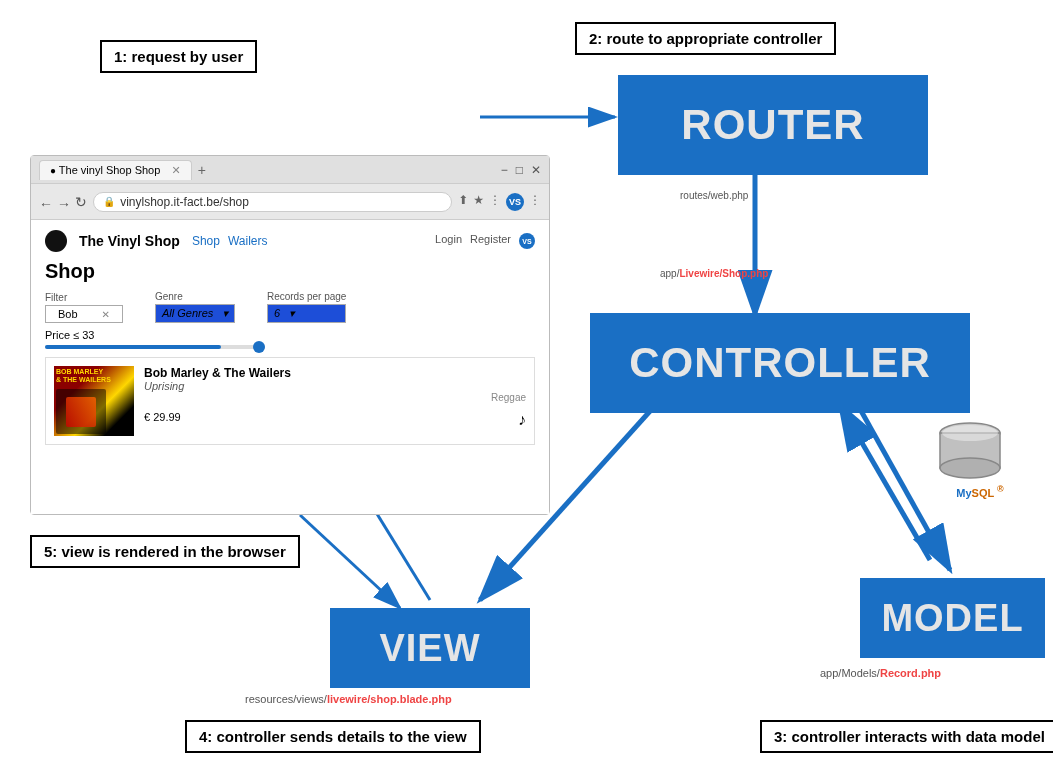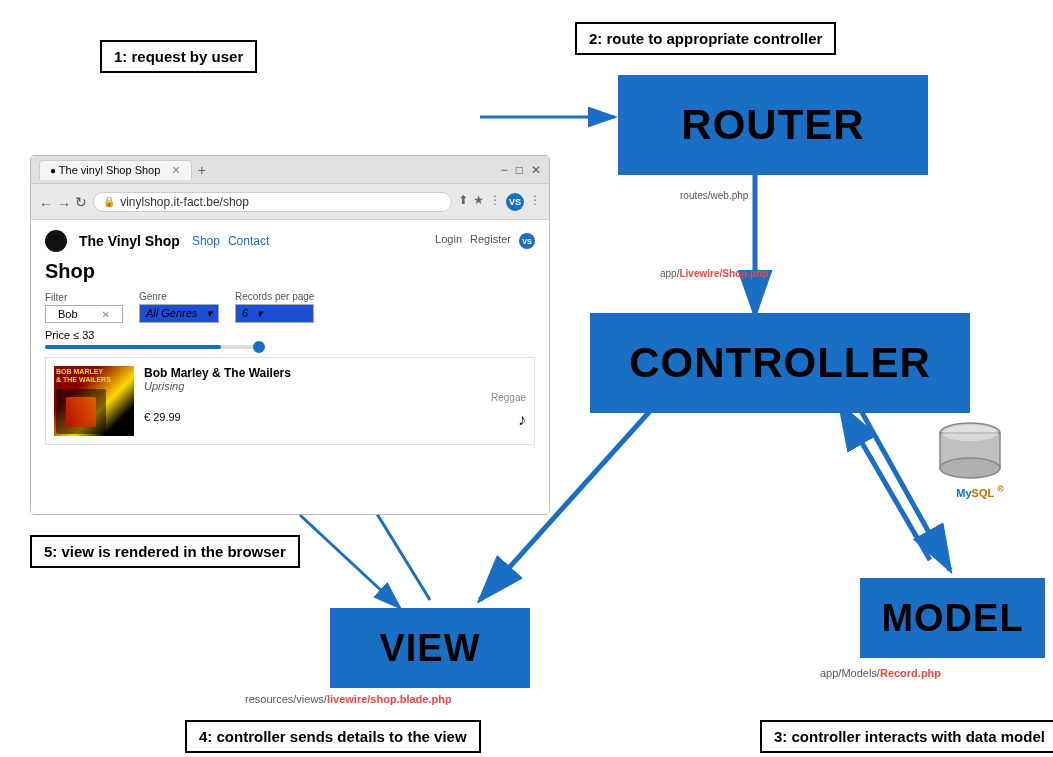--- a/index.html
+++ b/index.html
@@ -18,21 +18,21 @@
       border: 2px solid #000;
       background: #fff;
       padding: 6px 12px;
       font-size: 15px;
       font-weight: bold;
     }
 
     .blue-box {
       position: absolute;
       background: #1a6fc4;
-      color: #000000;
+      color: #e5e5e5;
       font-size: 42px;
       font-weight: 900;
       display: flex;
       align-items: center;
       justify-content: center;
       letter-spacing: 1px;
     }
 
     
     .arrows-svg {
@@ -125,21 +125,21 @@
       width: 22px; height: 22px;
       background: #111;
       border-radius: 50%;
     }
     .site-title { font-weight: bold; font-size: 14px; }
     .site-nav-links { display: flex; gap: 8px; color: #1a6fc4; font-size: 12px; }
     .site-auth { margin-left: auto; font-size: 11px; color: #555; display: flex; gap: 8px; }
     .shop-heading { font-size: 20px; font-weight: bold; margin-bottom: 8px; }
     .filter-row {
       display: flex;
-      gap: 16px;
+      gap: 32px;
       align-items: flex-end;
       margin-bottom: 6px;
       font-size: 11px;
     }
     .filter-group label { display: block; font-size: 10px; color: #555; margin-bottom: 2px; }
     .filter-input {
       border: 1px solid #aaa;
       padding: 2px 12px;
       font-size: 11px;
       display: flex;
@@ -351,21 +351,21 @@
       <span>⋮</span>
     </div>
   </div>
 
   <div class="browser-content">
     <div class="site-nav">
       <div class="site-logo"></div>
       <span class="site-title">The Vinyl Shop</span>
       <div class="site-nav-links">
         <span>Shop</span>
-        <span>Contact</span>
+        <span>Wailers</span>
       </div>
       <div class="site-auth">
         <span>Login</span>
         <span>Register</span>
         <div style="width:16px;height:16px;background:#1a6fc4;border-radius:50%;display:flex;align-items:center;justify-content:center;color:#fff;font-size:7px;font-weight:bold;">VS</div>
       </div>
     </div>
 
     <div class="shop-heading">Shop</div>
 

